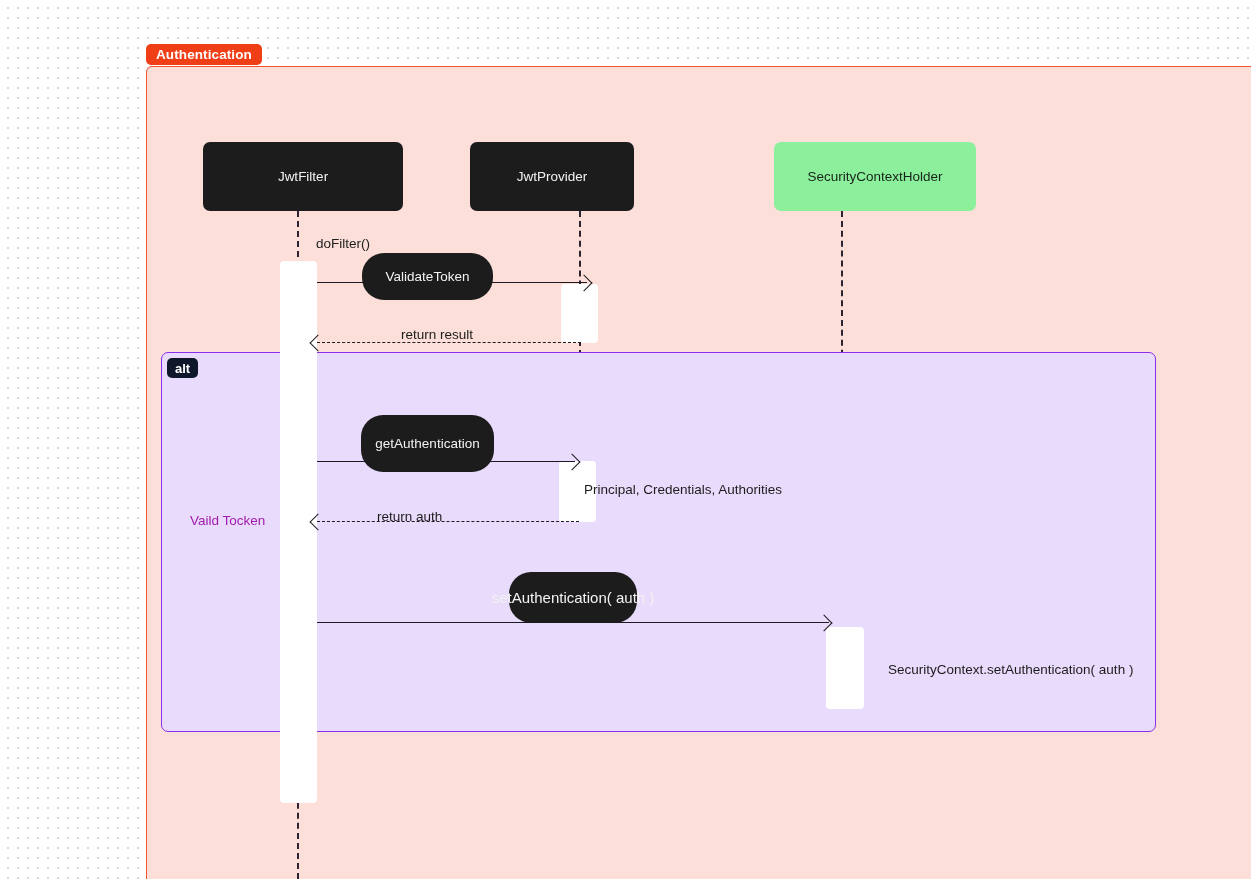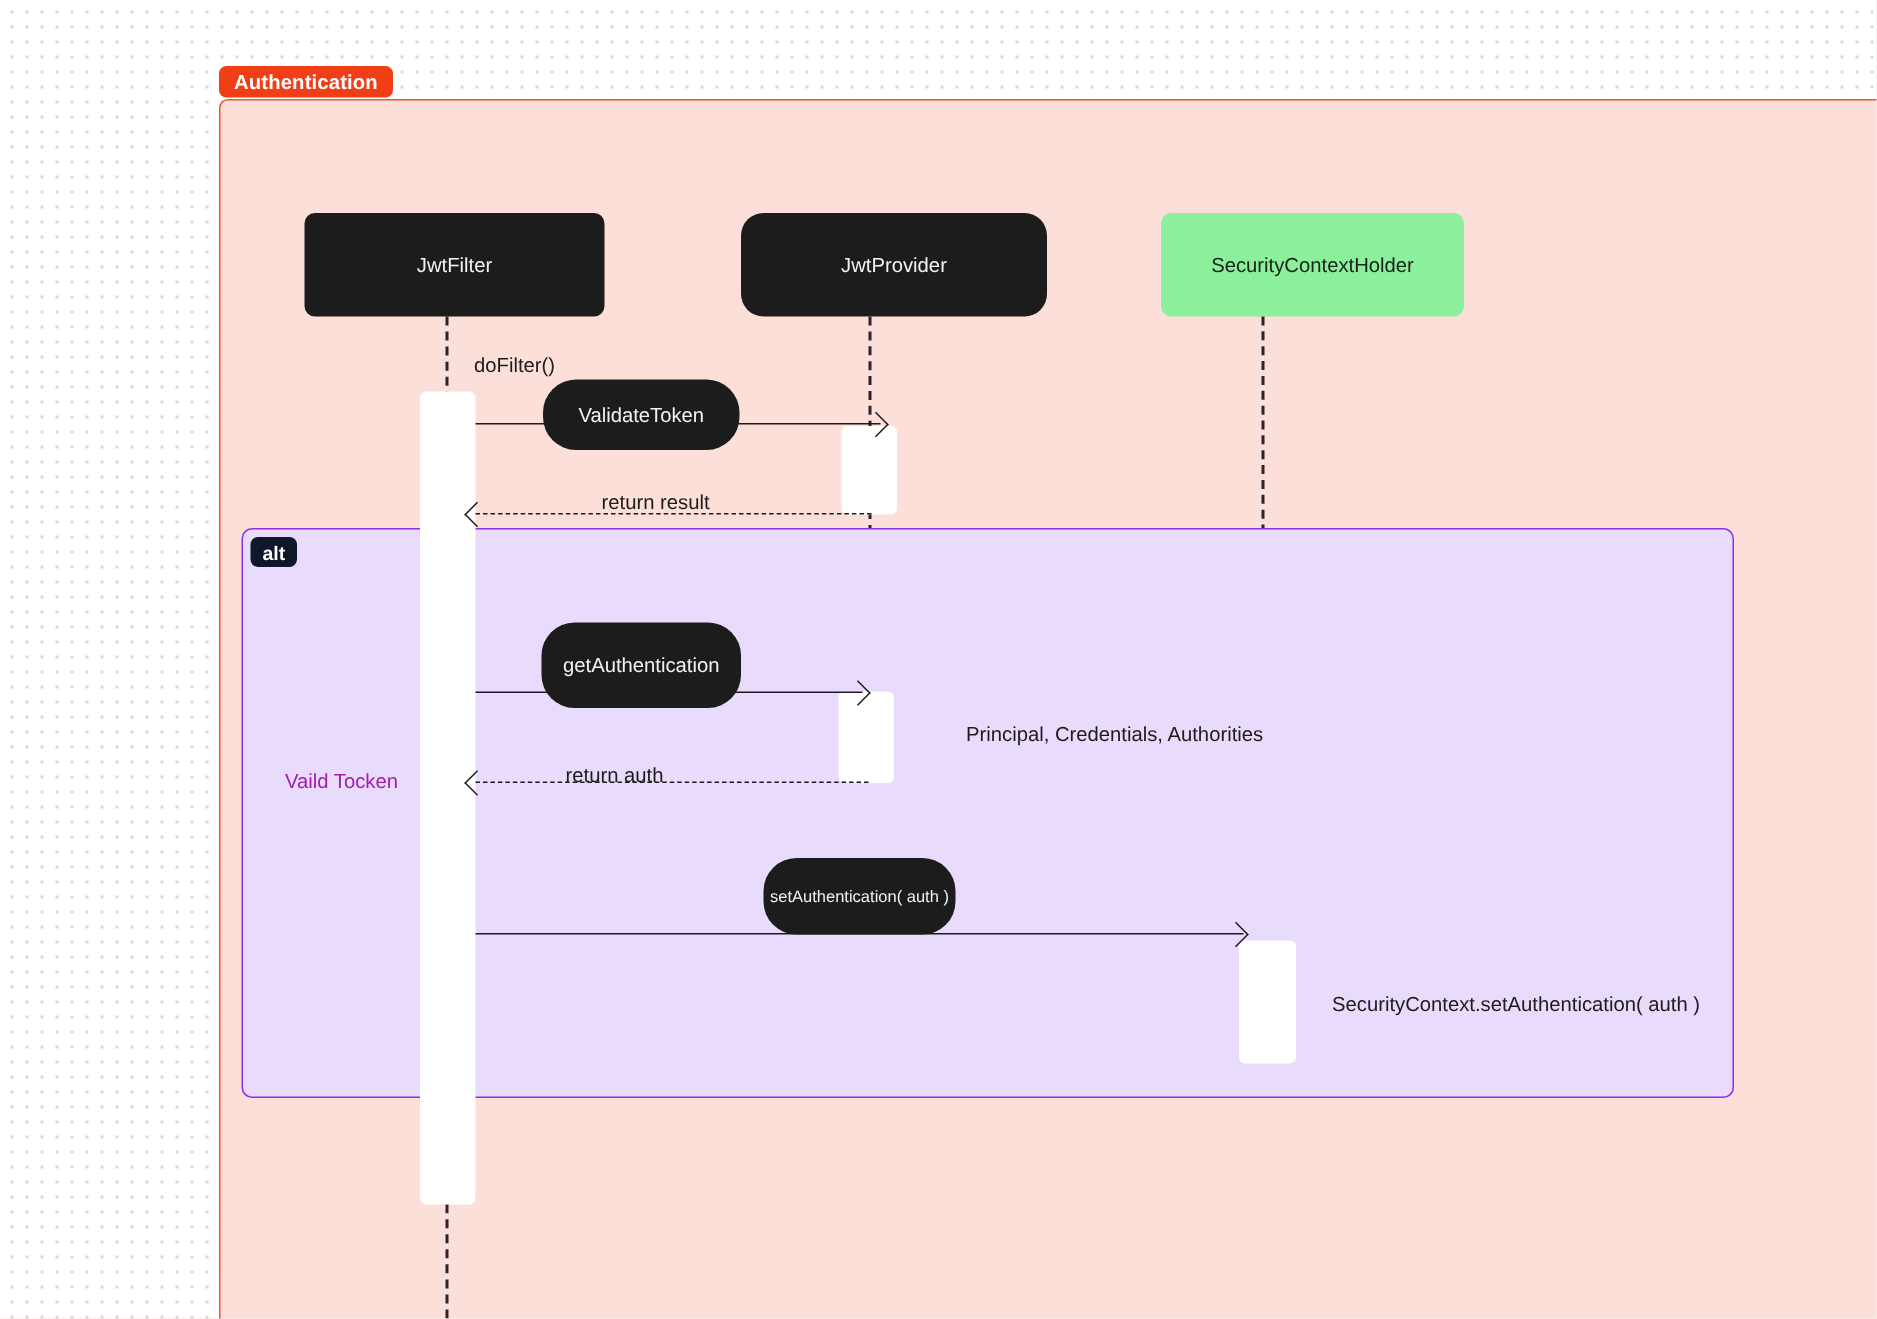--- a/index.html
+++ b/index.html
@@ -173,21 +173,21 @@
 
 <div id="canvas">
 
   <div class="frag-auth"></div>
   <div class="frag-auth-label">Authentication</div>
 
   <div class="participant dark" style="left:203px; top:142px; width:200px; height:69px;">
     <span>JwtFilter</span>
   </div>
 
-  <div class="participant dark" style="left:494px; top:142px; width:204px; height:69px;border-radius:15px;">
+  <div class="participant dark" style="left:470px; top:142px; width:164px; height:69px;">
     <span>JwtProvider</span>
   </div>
 
   <div class="participant green" style="left:742px; top:142px; width:202px; height:69px;">
     <span>SecurityContextHolder</span>
   </div>
 
   <div class="lifeline" style="left:297px; top:211px; height:668px;"></div>
   <div class="lifeline" style="left:579px; top:211px; height:413px;"></div>
   <div class="lifeline" style="left:841px; top:211px; height:422px;"></div>
@@ -208,25 +208,25 @@
   <div class="msg-label-pill" style="left:362px; top:253px; width:131px; height:47px; font-size:13.5px;">ValidateToken</div>
 
   <div class="msg-line dashed" style="left:317px; top:342px; width:264px;"></div>
   <div class="arrow-head left" style="left:312px; top:337px;"></div>
   <div class="msg-label-plain" style="left:401px; top:327px;">return  result</div>
 
   <div class="msg-line" style="left:317px; top:461px; width:258px;"></div>
   <div class="arrow-head right" style="left:566px; top:456px;"></div>
   <div class="msg-label-pill" style="left:361px; top:415px; width:133px; height:57px; font-size:13.5px;">getAuthentication</div>
 
-  <div class="note-text" style="left:644px; top:482px;">Principal, Credentials, Authorities</div>
+  <div class="note-text" style="left:584px; top:482px;">Principal, Credentials, Authorities</div>
 
   <div class="msg-line dashed" style="left:317px; top:521px; width:262px;"></div>
   <div class="arrow-head left" style="left:312px; top:516px;"></div>
   <div class="msg-label-plain" style="left:377px; top:509px;">return  auth</div>
 
   <div class="msg-line" style="left:317px; top:622px; width:512px;"></div>
   <div class="arrow-head right" style="left:818px; top:617px;"></div>
-  <div class="msg-label-pill" style="left:509px; top:572px; width:128px; height:51px; font-size:11px;text-align:center;">setAuthentication( auth )</div>
+  <div class="msg-label-pill" style="left:509px; top:572px; width:128px; height:51px; font-size:15px;text-align:center;">setAuthentication( auth )</div>
 
   <div class="note-text" style="left:888px; top:662px;">SecurityContext.setAuthentication( auth )</div>
 
 </div>
 
 </body></html>

